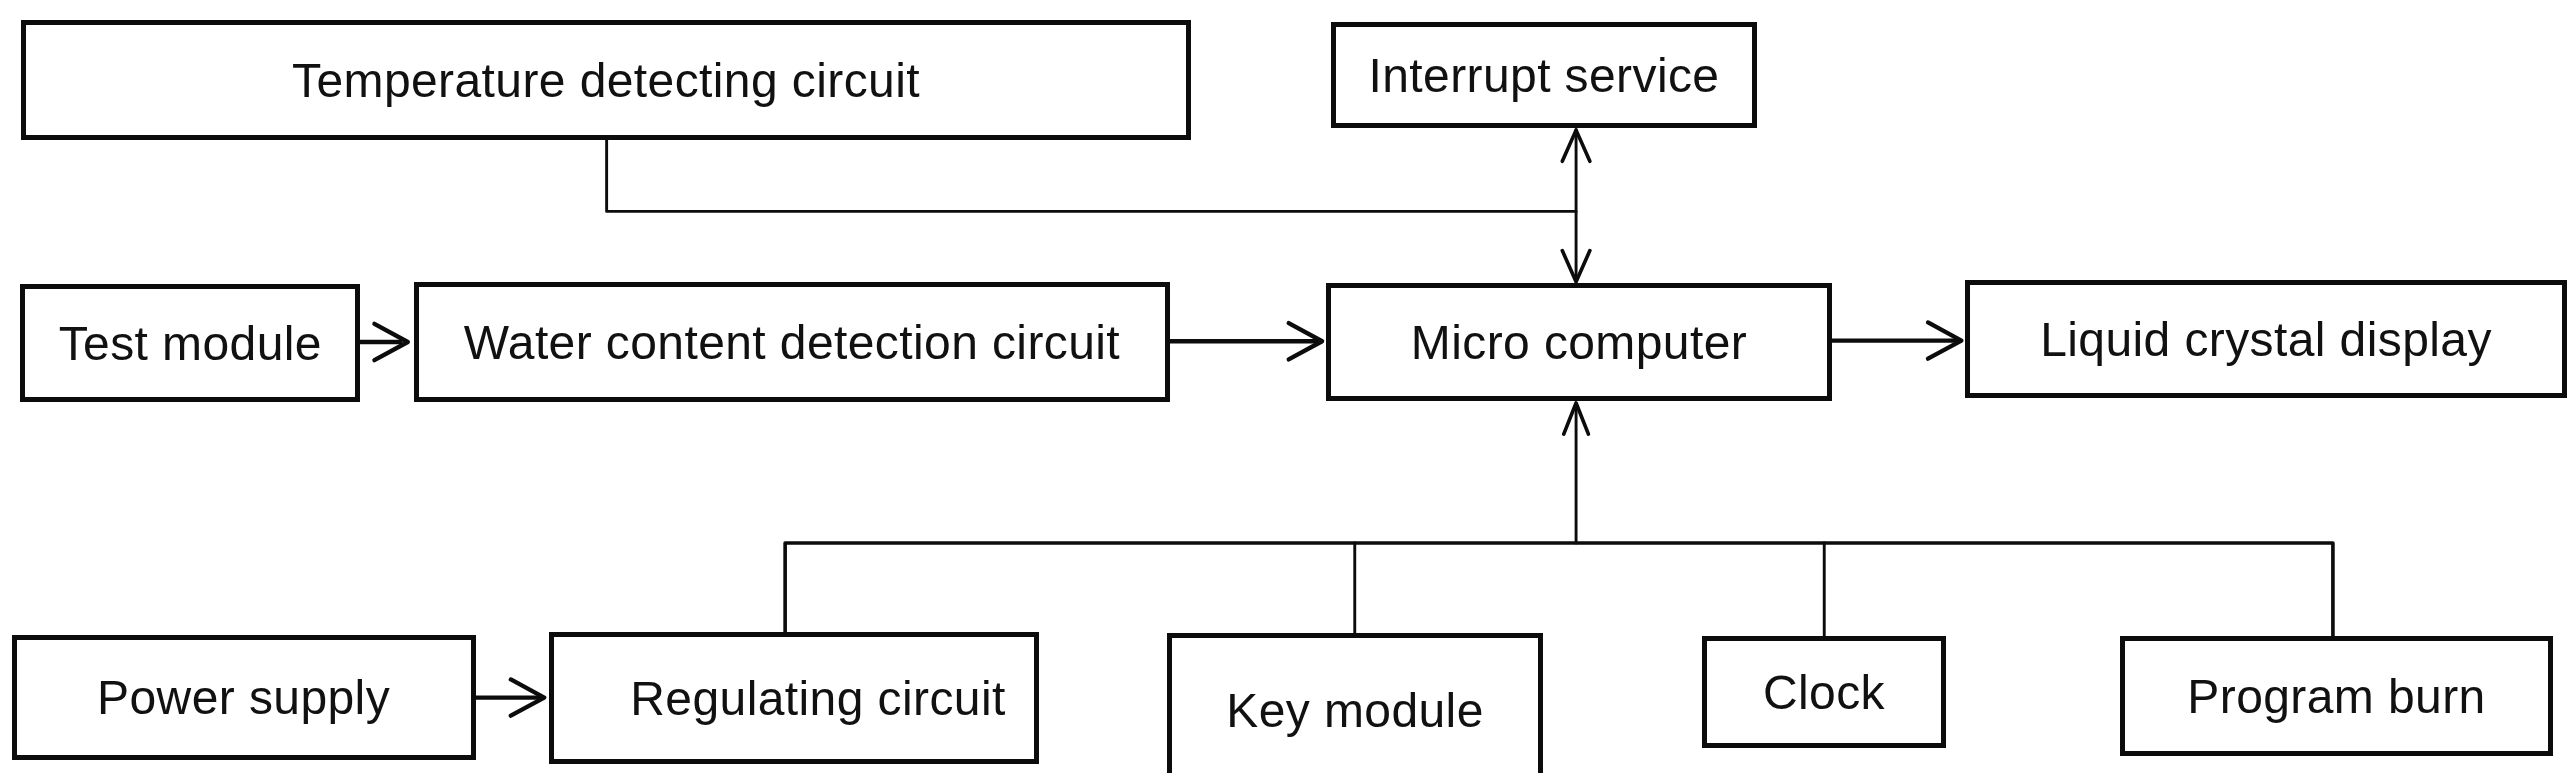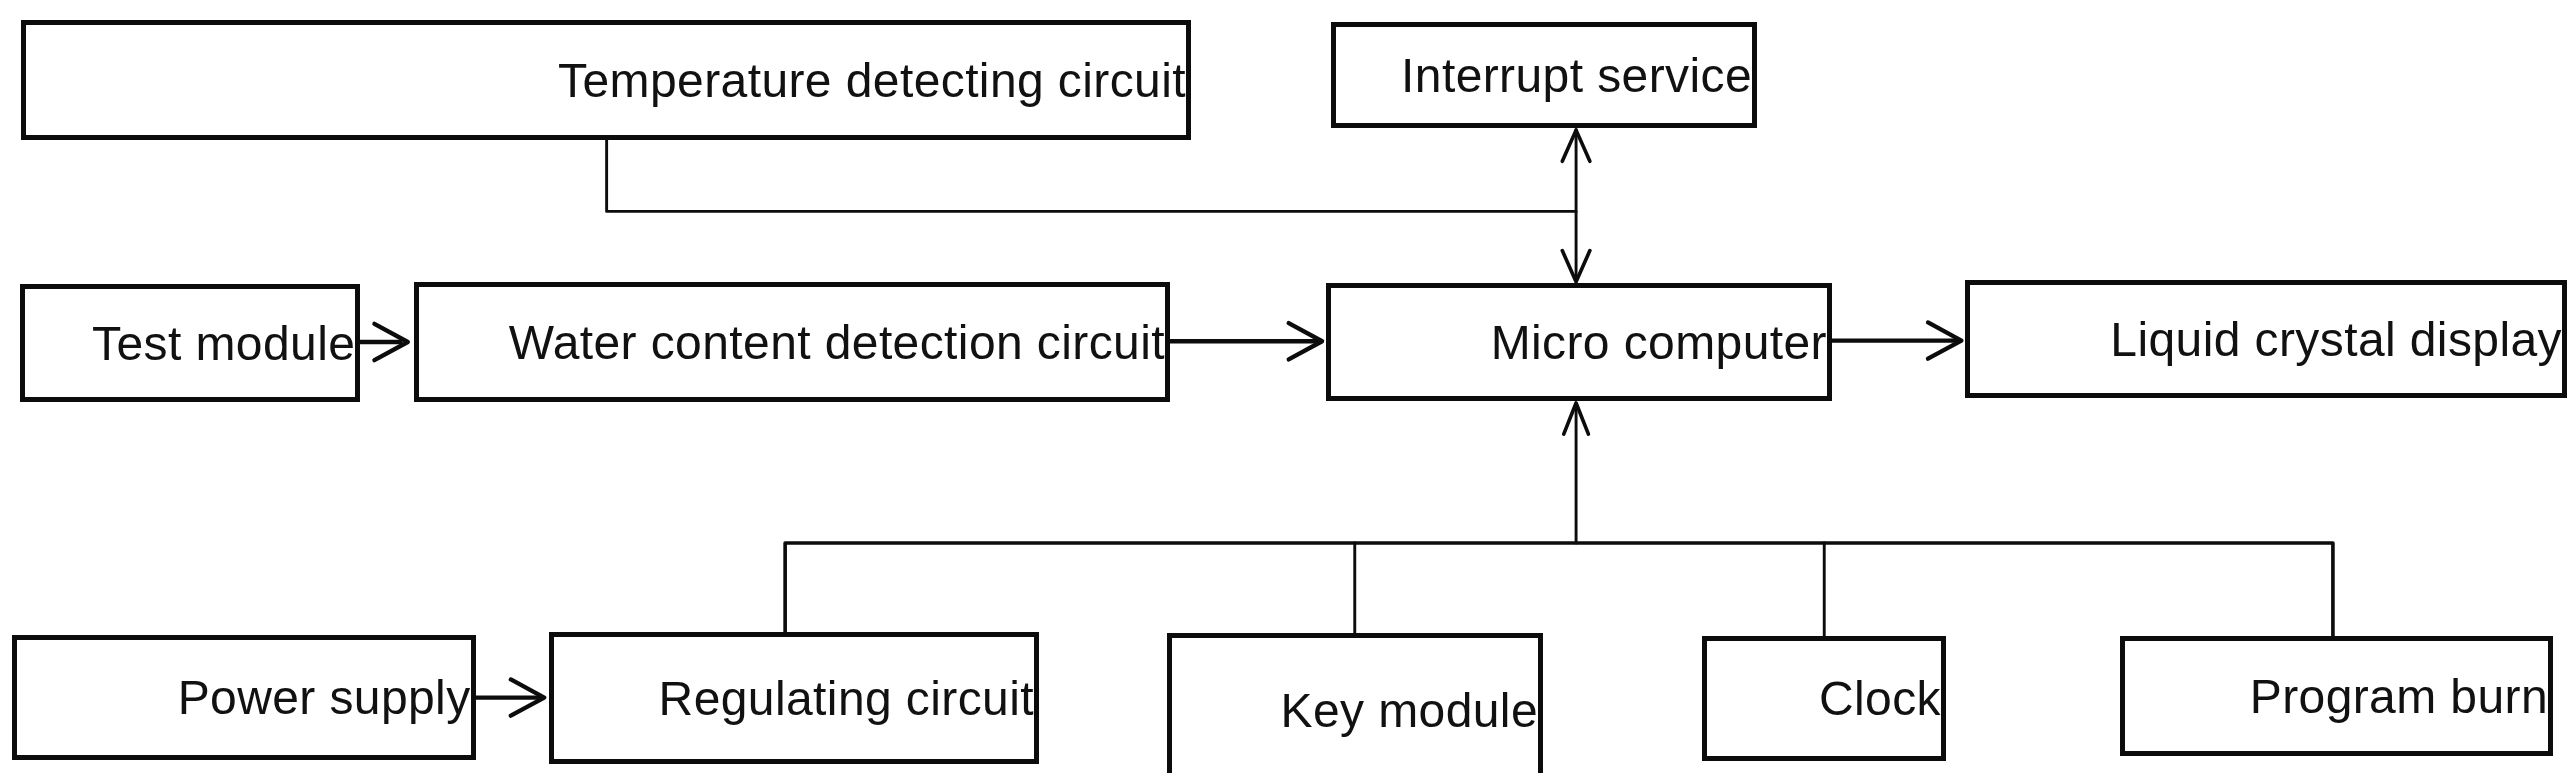--- a/index.html
+++ b/index.html
@@ -22,39 +22,39 @@
     width: 100%;
     height: 100%;
   }
   .node {
     position: absolute;
     box-sizing: border-box;
     border: 5.1px solid #0c0c0c;
     background: #ffffff;
     display: flex;
     align-items: center;
-    justify-content: flex-end;
+    justify-content: center;
     font-size: 48px;
     font-weight: 400;
     color: #111111;
     white-space: nowrap;
     letter-spacing: 0.4px;
     z-index: 2;
   }
   
   .n-temperature { left: 21px;   top: 20.3px;  width: 1170px; height: 120px; }
   .n-interrupt   { left: 1331px; top: 22px;  width: 426px;  height: 106px; }
   .n-test-probe  { left: 20.3px;   top: 284px; width: 340px;  height: 118px; }
   .n-water       { left: 414px;  top: 282px; width: 756px; height: 120px; }
   .n-micro       { left: 1326px; top: 283px; width: 506px;  height: 118px; }
   .n-lcd         { left: 1965px; top: 280px; width: 602px;  height: 118px; }
   .n-power       { left: 11.6px;   top: 635px; width: 464px;  height: 125px; }
   .n-regulating  { left: 549px;  top: 632px; width: 490px;  height: 132px; padding-left: 48px; }
   .n-key         { left: 1167px; top: 633px; width: 376px;  height: 155px; }
-  .n-clock       { left: 1702px; top: 636px; width: 244px;  height: 125px; }
+  .n-clock       { left: 1702px; top: 636px; width: 244px;  height: 112px; }
   .n-program     { left: 2120px; top: 636px; width: 433px;  height: 120px; }
 </style>
 </head>
 <body>
 
 <div id="stage">
 
   <svg id="edges" viewBox="0 0 3550 1066" xmlns="http://www.w3.org/2000/svg">
     <g stroke="#0c0c0c" fill="none" stroke-linecap="round" stroke-linejoin="round">
 

